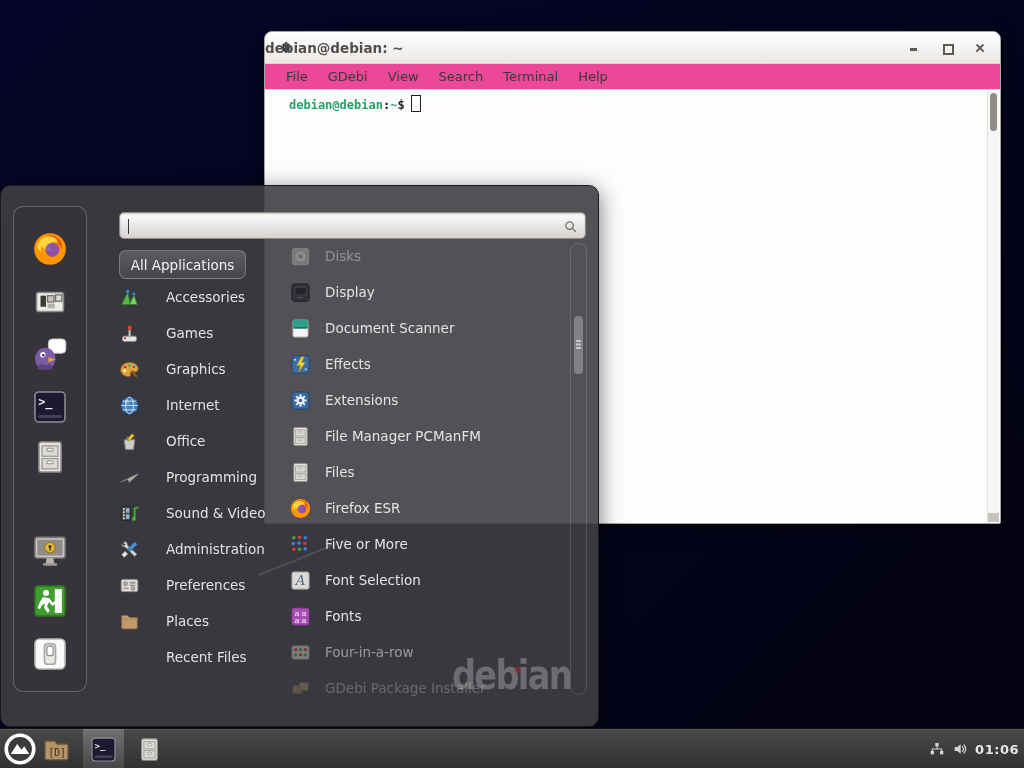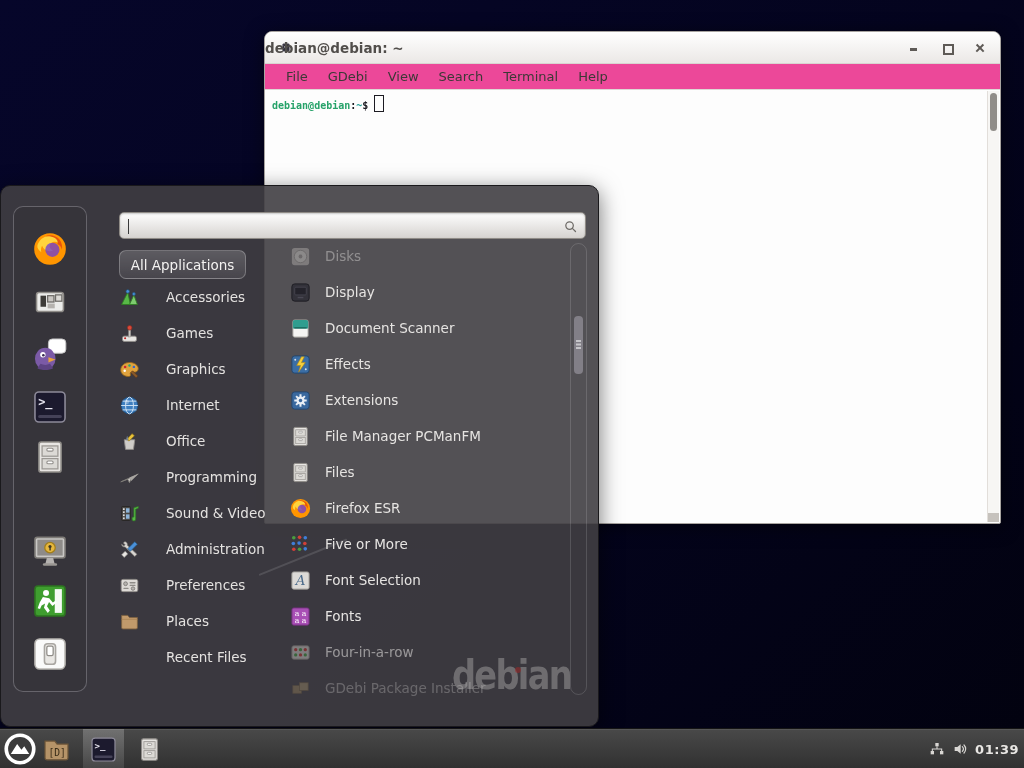--- a/index.html
+++ b/index.html
@@ -20,22 +20,22 @@
   .win-controls { position:absolute; right:14px; top:0; height:32px; display:flex; gap:21px; align-items:center; z-index:2; }
   .wc { width:12px; height:12px; position:relative; cursor:default; }
   .wc-min::after { content:""; position:absolute; left:2px; top:6px; width:7px; height:2.5px; background:#5e5a56; }
   .wc-max::after { content:""; position:absolute; left:2px; top:2px; width:7px; height:7px; border:2px solid #5e5a56; }
   .wc-close::before,.wc-close::after { content:""; position:absolute; left:1px; top:5px; width:10px; height:2.4px; background:#5e5a56; }
   .wc-close::before { transform:rotate(45deg);} .wc-close::after{ transform:rotate(-45deg);}
   .menubar { height:26px; background:#ec4899; border-bottom:1px solid #ddd9d5;
     display:flex; align-items:center; padding-left:11px; }
   .menubar span { font-size:13px; color:#3c3936; padding:3px 10px; }
   .term-content { position:relative; height:433px; background:#fdfdfd; border-radius:0 0 2px 2px;
-    font-family:"DejaVu Sans Mono","Liberation Mono",monospace; font-size:10px; font-weight:bold;
-    padding:5px 0 0 7px; }
+    font-family:"DejaVu Sans Mono","Liberation Mono",monospace; font-size:12px; font-weight:bold;
+    padding:5px 0 0 24px; }
   .p-user { color:#26a269; } .p-dark { color:#1c1b22; } .p-path { color:#2aa198; }
   .cursor-box { display:inline-block; width:10px; height:17px; border:1.6px solid #1c1b22;
     vertical-align:-3px; margin-left:6px; background:transparent; }
   .term-scroll { position:absolute; top:1px; right:1px; bottom:1px; width:12px;
     background:#f7f6f4; border-left:1px solid #e2dedA; border-radius:0 0 2px 0; }
   .term-thumb { position:absolute; top:2px; left:2px; width:7px; height:38px; background:#908d89; border-radius:4px; }
   .term-grip { position:absolute; bottom:0; left:0; width:11px; height:9px; background:#c6c2bd; }
 
   
   #appmenu { position:absolute; left:0; top:185px; width:599px; height:542px;
@@ -561,15 +561,15 @@
   <svg class="tb-cab">
       <use href="#s-cab"></use>
     </svg>
   <div class="tray">
     <svg class="tray-ic">
         <use href="#s-net"></use>
       </svg>
     <svg class="tray-ic">
         <use href="#s-vol"></use>
       </svg>
-    <span class="clock">01:39</span>
+    <span class="clock">01:06</span>
   </div>
 </div>
 
 </body></html>

